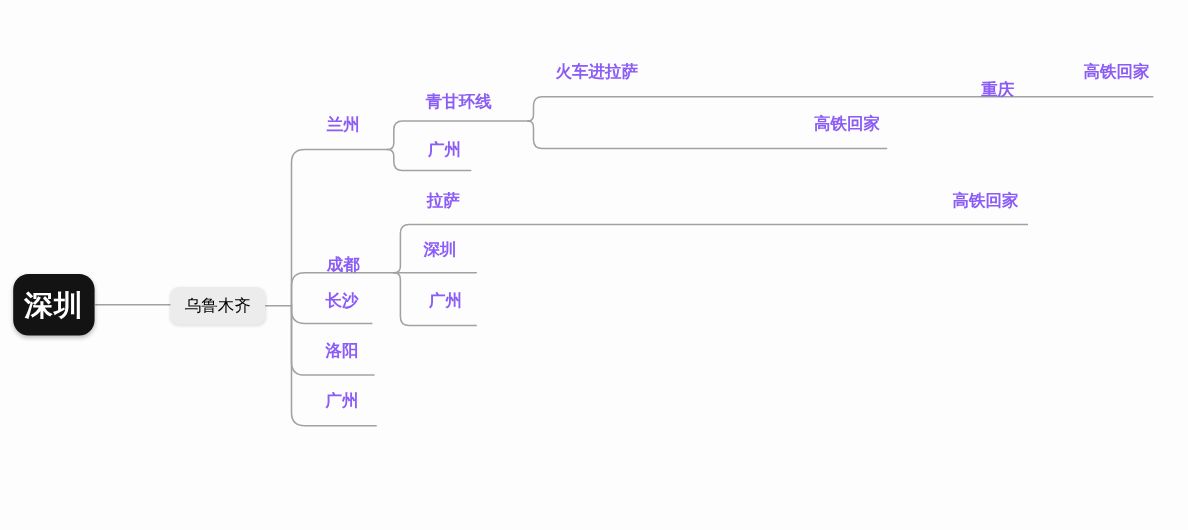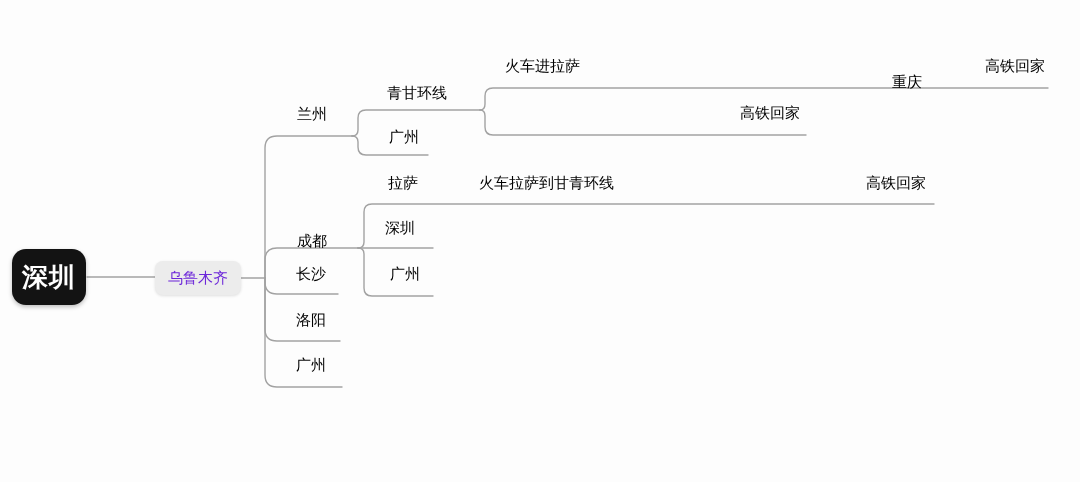--- a/index.html
+++ b/index.html
@@ -8,39 +8,39 @@
     width:1080px;height:482px;
     background:#fdfdfd;
     overflow:hidden;
     font-family:"Liberation Sans","DejaVu Sans",sans-serif;
   }
   .links{position:absolute;left:0;top:0;width:1080px;height:482px;}
   .links path{fill:none;stroke:#a2a2a2;stroke-width:1.4;stroke-linecap:round;}
   .t{
     position:absolute;
     font-size:15px;line-height:18px;
-    color:#000000;font-weight:400;
+    color:#8b5cf6;font-weight:700;
     white-space:nowrap;
     cursor:default;
   }
   .box{
     position:absolute;
     display:flex;align-items:center;justify-content:center;
     white-space:nowrap;
   }
   .box-root{
     left:12px;top:249px;width:74px;height:56px;
     background:#131313;border-radius:14px;
     color:#ffffff;font-size:26px;font-weight:700;letter-spacing:1px;
     box-shadow:0 2px 4px rgba(0,0,0,0.25);
   }
   .box-hub{
     left:155px;top:261px;width:86px;height:34px;
     background:#ececec;border-radius:8px;
-    color:#6d28d9;font-size:15px;font-weight:500;
+    color:#000000;font-size:15px;font-weight:500;
     box-shadow:0 1px 3px rgba(0,0,0,0.12);
   }
 </style>
 </head>
 <body>
 
 <div class="stage">
 
   <svg class="links" viewBox="0 0 1080 482" aria-hidden="true">
 
@@ -76,19 +76,18 @@
   <span class="t" style="left:387px;top:84px">青甘环线</span>
   <span class="t" style="left:389px;top:128px">广州</span>
 
   <span class="t" style="left:505px;top:57px">火车进拉萨</span>
   <span class="t" style="left:892px;top:73px">重庆</span>
   <span class="t" style="left:985px;top:57px">高铁回家</span>
 
   <span class="t" style="left:740px;top:104px">高铁回家</span>
 
   <span class="t" style="left:388px;top:174px">拉萨</span>
-  <span class="t" style="left:479px;top:174px">火车拉萨到甘青环线</span>
   <span class="t" style="left:866px;top:174px">高铁回家</span>
 
   <span class="t" style="left:385px;top:219px">深圳</span>
   <span class="t" style="left:390px;top:265px">广州</span>
 
 </div>
 
 </body></html>

